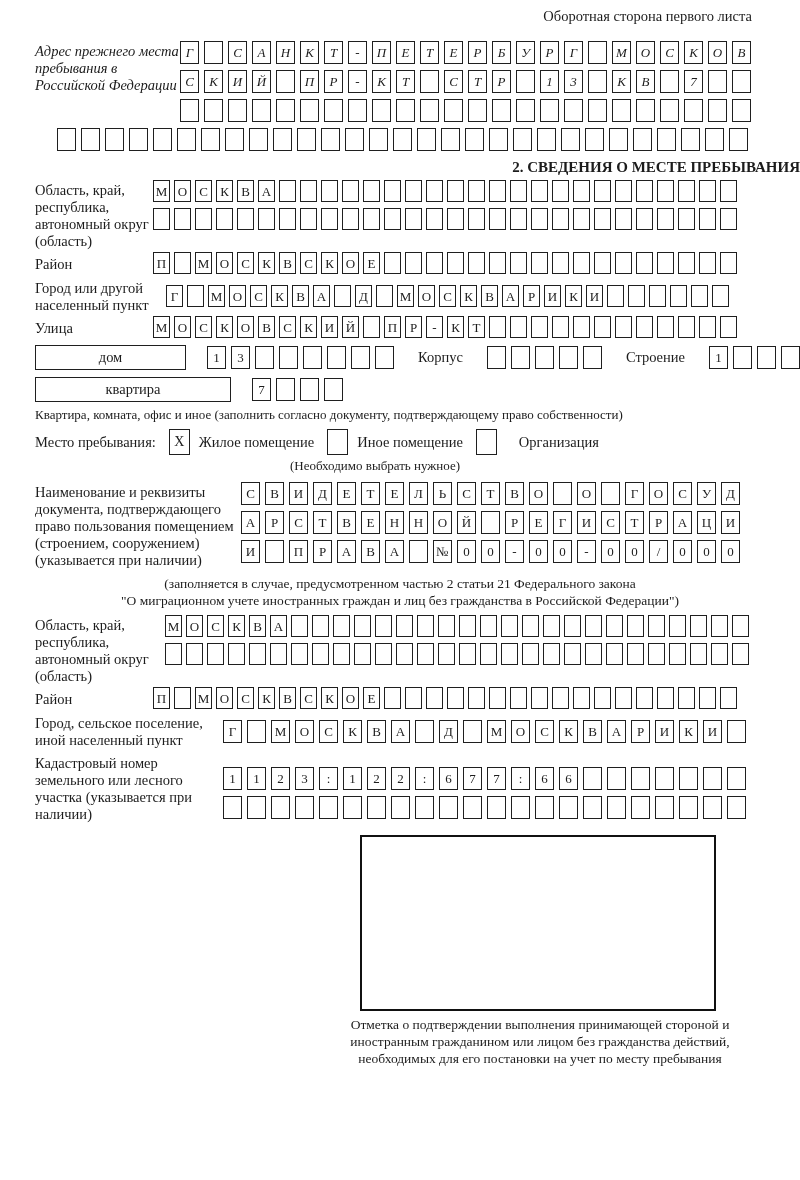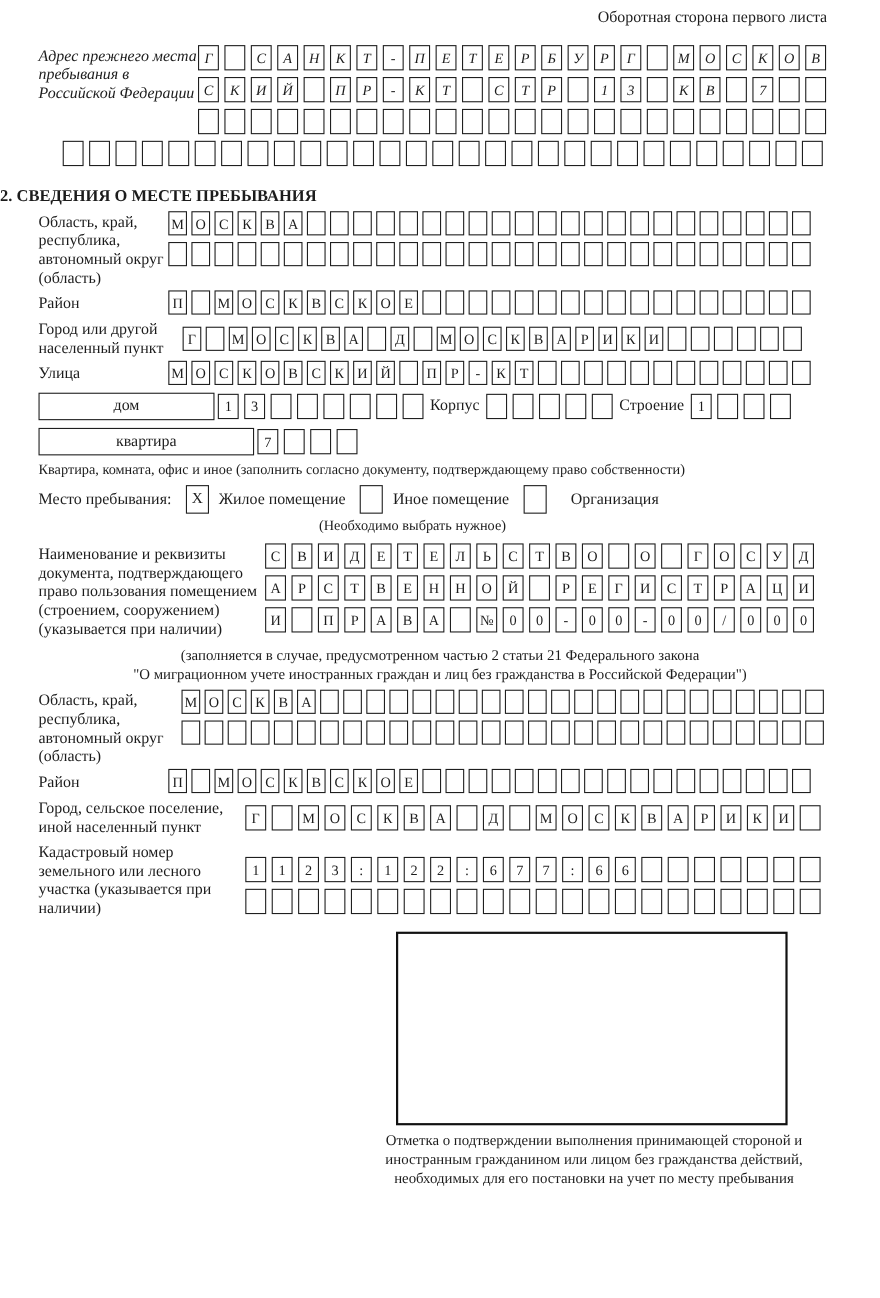--- a/index.html
+++ b/index.html
@@ -23,29 +23,29 @@
 
   .cellrow { display:flex; gap:5px; }
   .cell { width:19px; height:23px; border:1.5px solid #1f1f1f; background:#fff;
     display:flex; align-items:center; justify-content:center;
     font-size:13px; line-height:1; }
   .s28 { gap:4px; }
   .s28 .cell { width:17px; height:22px; }
 
   .overflow-row { margin-left:57px; margin-top:6px; }
   .note-center { text-align:center; font-size:13px; margin-top:7px; }
-  .sec-title { text-align:left; font-weight:bold; font-size:15px; margin-top:20px; }
+  .sec-title { text-align:right; font-weight:bold; font-size:15px; margin-top:8px; }
 
   .mt16 { margin-top:16px;font-style:italic; } .mt8 { margin-top:8px; } .mt6 { margin-top:6px; }
   .mt4 { margin-top:4px; } .mt2 { margin-top:2px; }
 
   .indent13 { margin-left:13px; }
 
   
-  .houseline { display:flex; align-items:center; margin-left:35px; margin-top:7px; gap:3px; }
+  .houseline { display:flex; align-items:center; margin-left:35px; margin-top:7px; gap:21px; }
   .widebox { height:25px; border:1.6px solid #1f1f1f; display:flex; align-items:center;
     justify-content:center; font-size:14.5px; }
   .housebox { width:160px; }
   .aptbox { width:196px;text-align:center; }
   .inline-label { font-size:14.5px; padding:0 3px; }
   .caption { margin-left:35px; margin-top:5px; font-size:13px; }
 
   
   .stayline { display:flex; align-items:center; margin-left:35px; margin-top:6px; gap:13px; }
   .stay-option { display:flex; align-items:center; gap:9px; }

